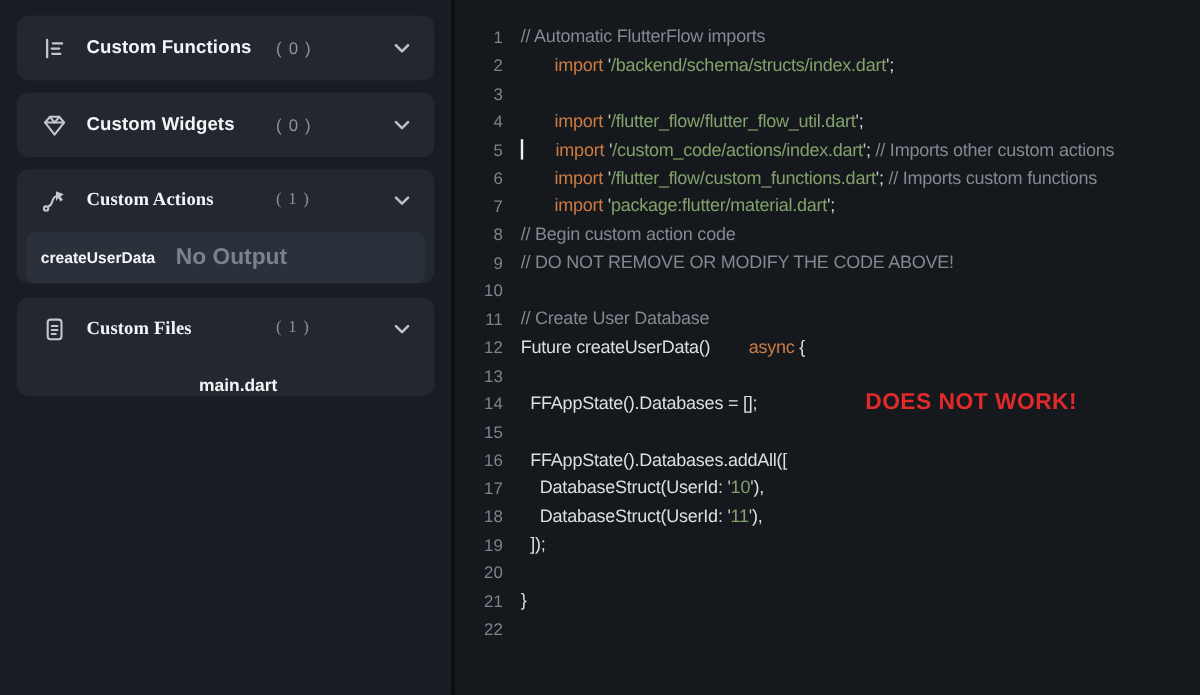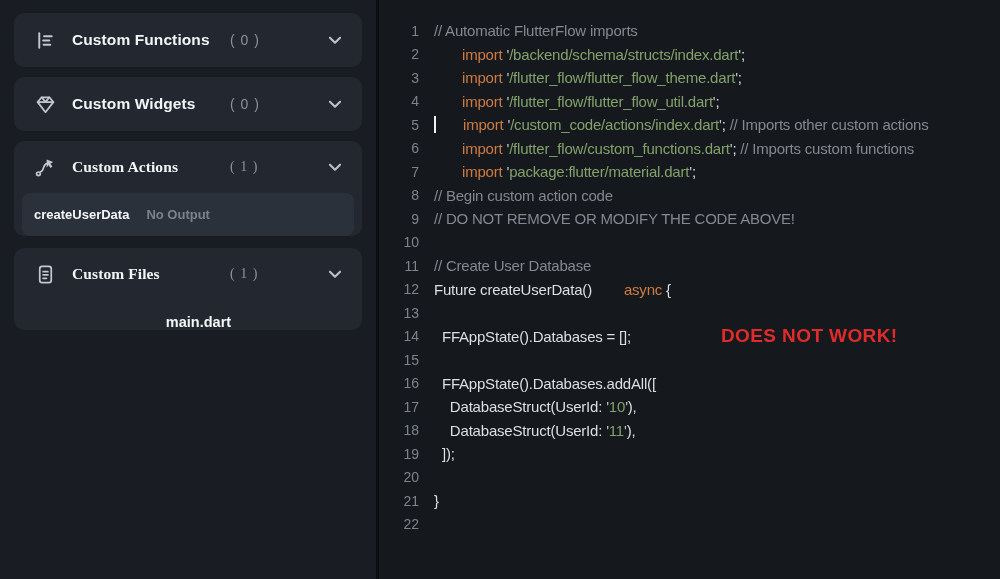--- a/index.html
+++ b/index.html
@@ -33,21 +33,21 @@
     position:absolute;left:216px;color:#8d939b;font-size:14px;letter-spacing:1px;white-space:pre;
   }
   .chevron{position:absolute;right:16px;top:50%;transform:translateY(-50%);width:22px;height:22px;}
   .chevron svg{width:22px;height:22px;}
   .item-row{
     margin:0 8px 7px 8px;height:43px;border-radius:8px;
     display:flex;align-items:center;padding:0 12px;box-sizing:border-box;cursor:pointer;
   }
   .item-row.selected{background:#2b313b;}
   .item-name{color:#f4f5f7;font-weight:bold;font-size:13px;white-space:nowrap;}
-  .item-badge{color:#7b828b;font-weight:bold;font-size:13px;margin-left:17px;white-space:nowrap;}
+  .item-badge{color:#7b828b;font-weight:bold;font-size:19px;margin-left:17px;white-space:nowrap;}
   .plain-item{
     margin:14px 0 20px 0;padding-left:21px;
     color:#f4f5f7;font-weight:bold;font-size:14.5px;cursor:pointer;text-align:center;
   }
   
   .editor{
     position:absolute;left:379px;top:0;width:621px;height:579px;
     background:#15181d;box-sizing:border-box;padding-top:19px;cursor:text;
   }
   .code-line{
@@ -154,21 +154,20 @@
     <div class="code-line">
       <span class="line-num">1</span>
       <span class="line-content"><span class="tok-cm">// Automatic FlutterFlow imports</span></span>
     </div>
     <div class="code-line">
       <span class="line-num">2</span>
       <span class="line-content"><span class="tok-kw">import</span><span class="tok-pl"> </span><span class="tok-q">'</span><span class="tok-str">/backend/schema/structs/index.dart</span><span class="tok-q">'</span><span class="tok-pl">;</span></span>
     </div>
     <div class="code-line">
       <span class="line-num">3</span>
-      <span class="line-content"><span class="tok-kw">import</span><span class="tok-pl"> </span><span class="tok-q">'</span><span class="tok-str">/flutter_flow/flutter_flow_theme.dart</span><span class="tok-q">'</span><span class="tok-pl">;</span></span>
     </div>
     <div class="code-line">
       <span class="line-num">4</span>
       <span class="line-content"><span class="tok-kw">import</span><span class="tok-pl"> </span><span class="tok-q">'</span><span class="tok-str">/flutter_flow/flutter_flow_util.dart</span><span class="tok-q">'</span><span class="tok-pl">;</span></span>
     </div>
     <div class="code-line">
       <span class="line-num">5</span>
       <span class="line-content"><span class="caret"></span><span class="tok-kw">import</span><span class="tok-pl"> </span><span class="tok-q">'</span><span class="tok-str">/custom_code/actions/index.dart</span><span class="tok-q">'</span><span class="tok-pl">; </span><span class="tok-cm">// Imports other custom actions</span></span>
     </div>
     <div class="code-line">

